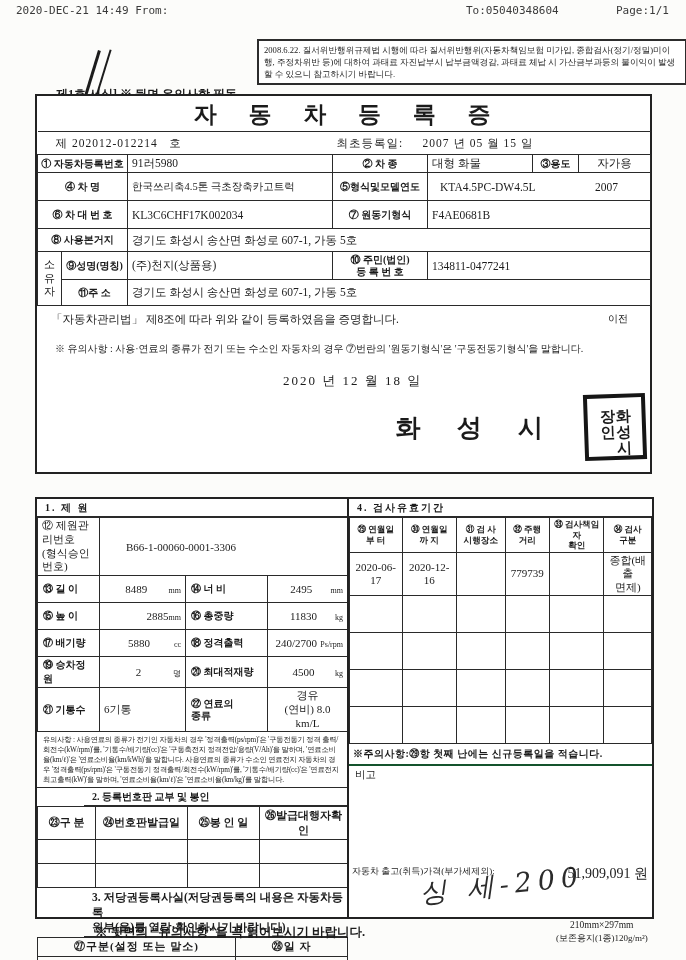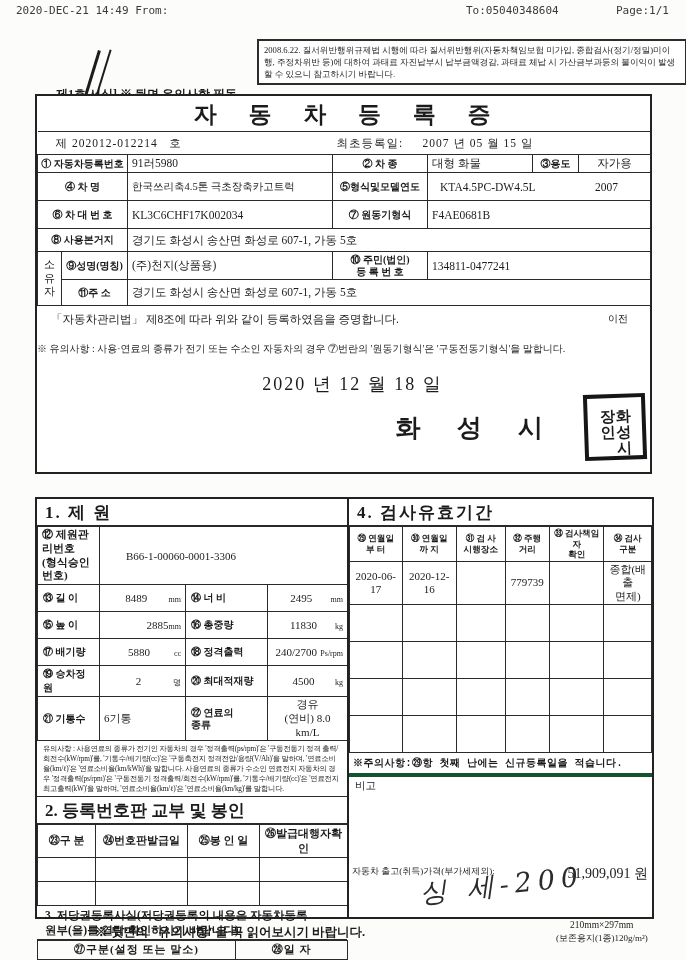--- a/index.html
+++ b/index.html
@@ -26,51 +26,51 @@
   .cert-table td.lab{font-size:10px;font-weight:bold;text-align:center;padding:1px 2px;}
   .cert-table td.val{font-size:11.5px;}
   .cert-table tr.rowA td{border-left:0;border-right:0;font-size:11.5px;}
   .cert-table .docno{padding-left:18px;letter-spacing:1px;}
   .cert-table .firstreg{letter-spacing:1px;}
   .vert{white-space:pre-line;text-align:center;font-size:10px;line-height:1.25;padding:0;}
   .two-line{white-space:pre-line;line-height:1.2;}
   .model-cell{display:flex;justify-content:space-between;padding:0 28px 0 8px;}
   .statement-row{display:flex;justify-content:space-between;align-items:center;height:26px;padding:0 22px 0 14px;font-size:11.5px;}
   .transfer{font-size:10px;}
-  .advisory{margin-top:10px;font-size:10px;}
-  .issue-date{margin-top:16px;text-align:center;font-size:18px;letter-spacing:2px;padding-left:18px;}
+  .advisory{margin-top:10px;padding-left:18px;font-size:10px;}
+  .issue-date{margin-top:16px;text-align:center;font-size:13px;letter-spacing:2px;padding-left:18px;}
   .issuer{position:absolute;right:92px;bottom:28px;font-size:25px;font-weight:bold;letter-spacing:15px;white-space:nowrap;}
   .seal{position:absolute;right:4px;bottom:12px;width:54px;height:58px;border:4px solid #161616;
         transform:rotate(-2deg);display:flex;align-items:center;justify-content:center;overflow:hidden;}
   .seal span{writing-mode:vertical-rl;font-size:15px;font-weight:bold;line-height:1.05;letter-spacing:1px;}
   
   .left-box{position:absolute;left:35px;top:497px;width:310px;height:418px;border:2px solid #222;background:#fff;}
-  .sec-heading{font-size:17px;font-weight:bold;padding:2px 0 1px 8px;letter-spacing:2px;border-bottom:1px solid #2a2a2a;}
-  .sec-heading.tight{letter-spacing:0;}
+  .sec-heading{font-size:10px;font-weight:bold;padding:2px 0 1px 8px;letter-spacing:2px;border-bottom:1px solid #2a2a2a;}
+  .sec-heading.tight{letter-spacing:0;margin-left:47px;}
   .sec-heading.pre{white-space:pre-line;font-size:11.5px;line-height:1.3;}
   .spec-table td{height:24px;padding:0 3px;}
   .spec-table .slab{font-size:10px;font-weight:bold;text-align:left;padding-left:5px;}
   .spec-table .sval{text-align:center;font-size:11px;}
   .spec-table .cellflex{display:flex;justify-content:space-between;align-items:baseline;}
   .spec-table .unit{font-size:8px;}
-  .mgmt-lab{white-space:pre-line;font-size:7.6px;line-height:1.25;font-weight:bold;padding-left:4px;}
+  .mgmt-lab{white-space:pre-line;font-size:7.6px;line-height:1.25;font-weight:normal;padding-left:4px;}
   .fuel{white-space:pre-line;text-align:center;font-size:9.5px;line-height:1.25;}
   .small-note{font-size:7.3px;line-height:1.36;padding:3px 5px 2px 6px;border-bottom:1px solid #2a2a2a;letter-spacing:-0.2px;}
   .plate-table td{height:21px;font-size:10px;text-align:center;font-weight:bold;}
   .plate-table td.empty{font-weight:normal;}
   .mort-table td{font-size:10.5px;text-align:center;height:16px;}
   .mort-table td.hdr{font-weight:bold;letter-spacing:1px;}
   
   .right-box{position:absolute;left:347px;top:497px;width:303px;height:418px;border:2px solid #222;background:#fff;}
   .insp-table td{font-size:9.5px;text-align:center;padding:1px 1px;}
   .insp-table td.h{white-space:pre-line;font-size:8.6px;font-weight:bold;line-height:1.25;height:28px;}
   .insp-table tr.r td{height:26px;}
   .insp-table tr.tall td{height:34px;white-space:pre-line;line-height:1.2;}
   .insp-table tr.e td{height:34px;}
-  .caution{font-size:10px;font-weight:bold;border-bottom:4px solid #14532d;padding:3px 2px 3px 4px;letter-spacing:0.5px;font-family:Liberation Mono, monospace;}
+  .caution{font-size:10px;font-weight:bold;border-bottom:2px solid #14532d;padding:3px 2px 3px 4px;letter-spacing:0.5px;}
   .remarks{font-size:10.5px;padding:2px 0 0 6px;height:112px;}
   .handwriting{position:absolute;left:70px;bottom:14px;font-family:"DejaVu Serif",serif;font-style:italic;
                font-size:27px;color:#2b2b2b;transform:rotate(-6deg);letter-spacing:6px;white-space:nowrap;}
   
   .footer-price{position:absolute;left:352px;top:865px;width:296px;font-size:9px;display:flex;justify-content:space-between;}
   .footer-price .pv{font-size:14px;}
   .footer-size{position:absolute;left:570px;top:920px;font-size:9.5px;}
   .footer-paper{position:absolute;left:556px;top:932px;font-size:9px;}
   .footer-back{position:absolute;left:95px;top:924px;font-size:12.5px;font-weight:bold;}
   .pre{white-space:pre-line;}

